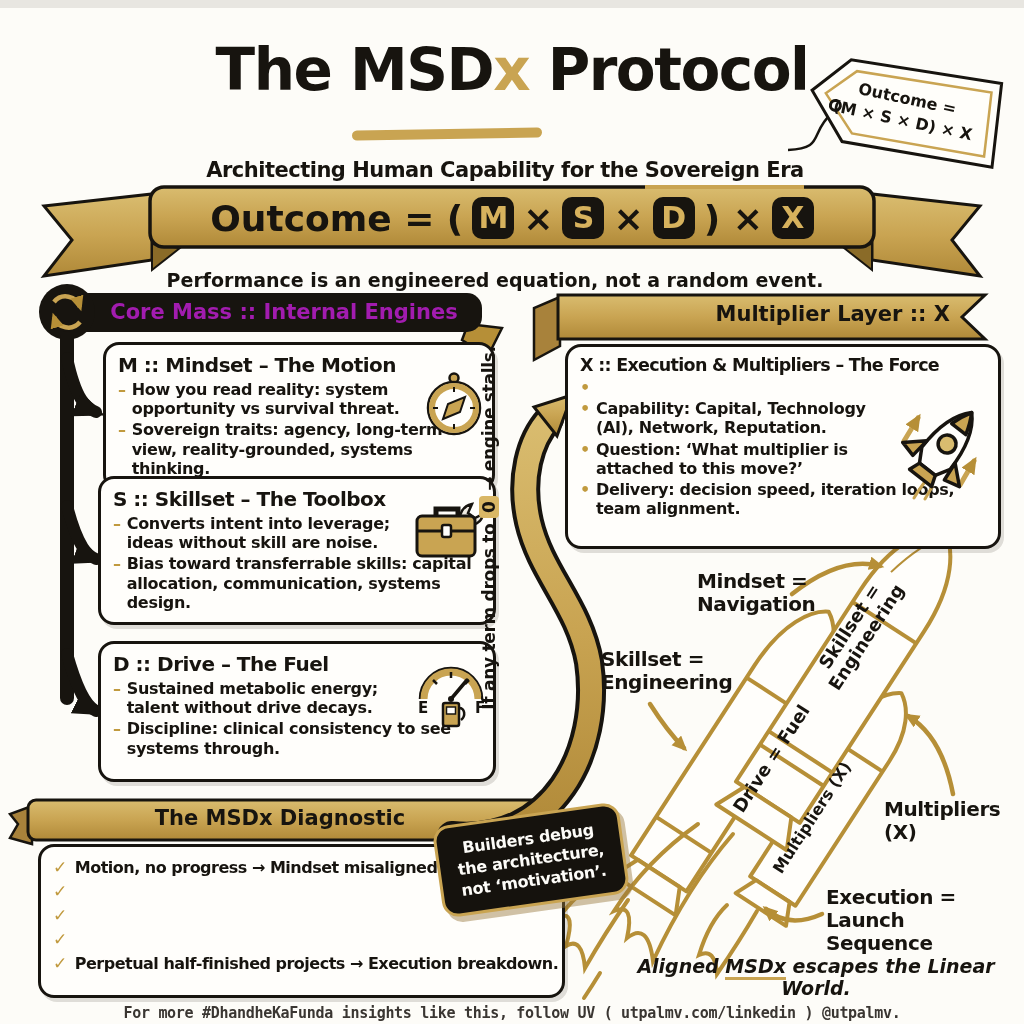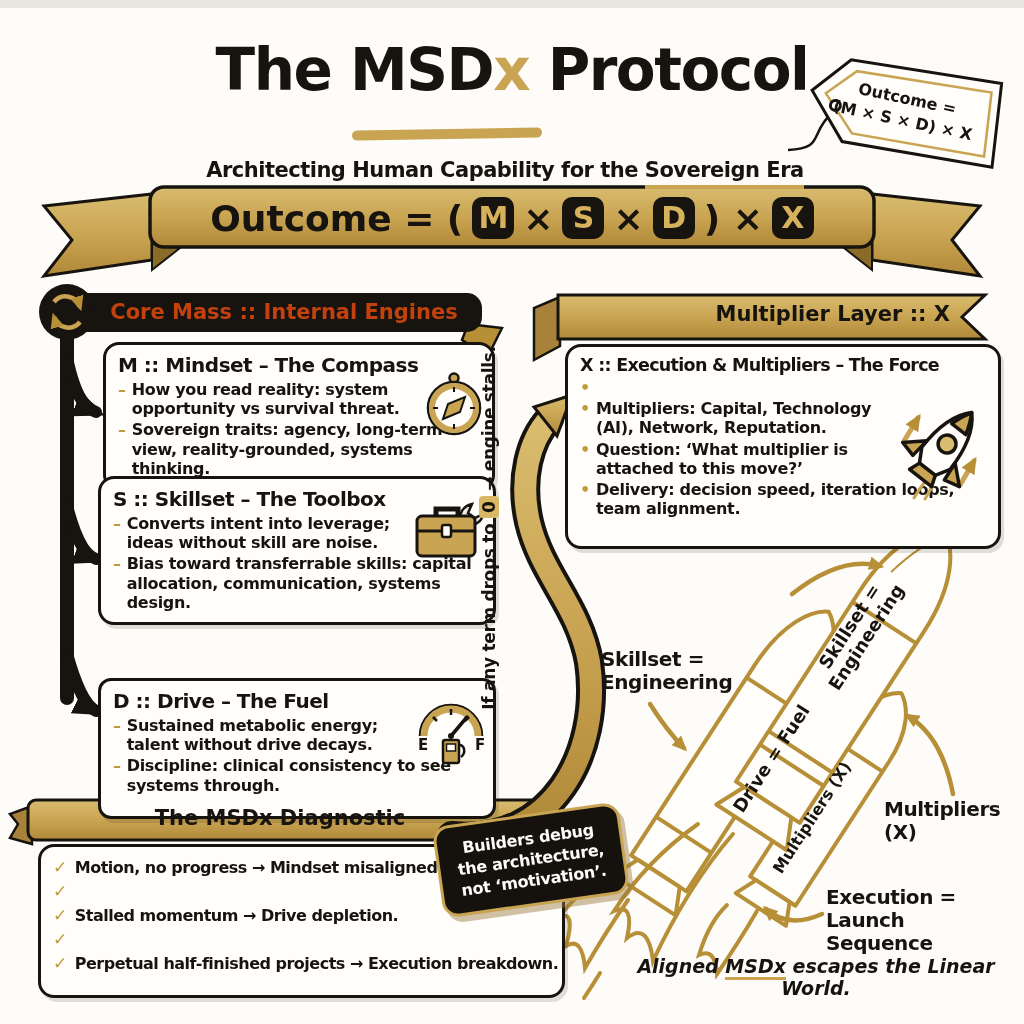--- a/index.html
+++ b/index.html
@@ -18,30 +18,30 @@
   #subtitle .em{border-bottom:4px solid #C9A452;padding-bottom:3px;}
   #tag-text{top:80px;left:830px;width:150px;height:44px;transform:rotate(12deg);
          text-align:center;font-size:16px;font-weight:bold;line-height:1.35;z-index:2;}
   
   #banner-eq{top:183px;left:150px;width:724px;height:54px;display:flex;align-items:center;
          justify-content:center;gap:9px;font-size:36px;font-weight:bold;}
   .eq-badge{display:inline-block;width:42px;height:42px;line-height:42px;border-radius:10px;
          background:#17140F;color:#D7B25D;font-size:30px;font-weight:bold;text-align:center;}
   #banner-tagline{top:261px;left:0;width:990px;text-align:center;font-size:19px;font-weight:bold;}
   
-  #core-header{top:292px;left:88px;width:392px;text-align:center;color:#c2410c;
+  #core-header{top:292px;left:88px;width:392px;text-align:center;color:#a21caf;
          font-size:21px;font-weight:bold;}
   #mult-header{top:294px;left:570px;width:380px;text-align:right;font-size:21px;font-weight:bold;}
   #diag-header{top:798px;left:80px;width:400px;text-align:center;font-size:21px;font-weight:bold;}
   
   .card{position:absolute;z-index:2;background:#FFFEFB;border:3px solid #17140F;border-radius:16px;
         padding:8px 12px;box-shadow:3px 4px 0 rgba(40,35,20,.14);}
   #card-m{left:103px;top:334px;width:362px;min-height:115px;}
   #card-s{left:98px;top:468px;width:368px;min-height:122px;}
-  #card-d{left:98px;top:670px;width:368px;min-height:119px;border-radius:13px;}
+  #card-d{left:98px;top:633px;width:368px;min-height:119px;}
   #card-x{left:565px;top:336px;width:406px;min-height:183px;}
   .card-title{font-size:20px;font-weight:bold;letter-spacing:-0.5px;margin-bottom:3px;}
   #card-x .card-title{font-size:17.5px;letter-spacing:-0.7px;white-space:nowrap;}
   .pt{display:flex;gap:6px;font-size:16px;font-weight:bold;line-height:1.2;
       letter-spacing:-0.3px;margin-bottom:2px;}
   .pt .mark{color:#C19A3E;flex:0 0 auto;}
   .pr-m{padding-right:68px;} .pr-s{padding-right:80px;} .pr-d{padding-right:78px;}
   .pr-x{padding-right:96px;}
   .card-icon{position:absolute;}
   #compass-box{right:8px;top:26px;} #toolbox-box{right:6px;top:22px;}
@@ -203,25 +203,26 @@
   <div class="txt" id="banner-eq">
     <span>Outcome = (</span>
     <span class="eq-badge">M</span>
     <span>×</span>
     <span class="eq-badge">S</span>
     <span>×</span>
     <span class="eq-badge">D</span>
     <span>) ×</span>
     <span class="eq-badge">X</span>
   </div>
+  <div class="txt" id="banner-tagline">Performance is an engineered equation, not a random event.</div>
 
   <div class="txt" id="core-header">Core Mass :: Internal Engines</div>
 
   <div class="card" id="card-m">
-    <div class="card-title">M :: Mindset – The Compass</div>
+    <div class="card-title">M :: Mindset – The Motion</div>
     <div class="pt">
         <span class="mark">–</span>
       <span class="pr-m">How you read reality: system opportunity vs survival threat.</span>
       </div>
     <div class="pt">
         <span class="mark">–</span>
       <span>Sovereign traits: agency, long-term view, reality-grounded, systems thinking.</span>
       </div>
     <svg class="card-icon" id="compass-box" width="60" height="66" viewBox="0 0 60 66">
       <circle cx="30" cy="7" r="4.5" fill="#C9A452" stroke="#17140F" stroke-width="2.5"></circle>
@@ -286,21 +287,21 @@
 
   <div class="txt" id="mult-header">Multiplier Layer :: X</div>
 
   <div class="card" id="card-x">
     <div class="card-title">X :: Execution &amp; Multipliers – The Force</div>
     <div class="pt">
         <span class="mark">•</span>
       </div>
     <div class="pt">
         <span class="mark">•</span>
-      <span class="pr-x">Multipliers: Capital, Technology (AI), Network, Reputation.</span>
+      <span class="pr-x">Capability: Capital, Technology (AI), Network, Reputation.</span>
       </div>
     <div class="pt">
         <span class="mark">•</span>
       <span class="pr-x">Question: ‘What multiplier is attached to this move?’</span>
       </div>
     <div class="pt">
         <span class="mark">•</span>
       <span>Delivery: decision speed, iteration loops, team alignment.</span>
       </div>
     <svg class="card-icon" id="rocket-icon-box" width="100" height="108" viewBox="0 0 100 108">
@@ -312,20 +313,21 @@
         <path d="M 50,10 C 63,23 68,44 68,68 L 60,82 L 40,82 L 32,68 C 32,44 37,23 50,10 Z" fill="#FFFEFB"></path>
         <path d="M 41,31 C 44,21 47,15 50,10 C 53,15 56,21 59,31 Z" fill="#C9A452"></path>
         <circle cx="50" cy="50" r="9" fill="#D9BC6F"></circle>
         <path d="M 32,60 L 14,76 L 30,80 Z" fill="#C9A452"></path>
         <path d="M 68,60 L 86,76 L 70,80 Z" fill="#C9A452"></path>
         <path d="M 40,82 L 36,93 L 64,93 L 60,82 Z" fill="#C9A452"></path>
       </g>
     </svg>
   </div>
 
+  <div class="txt rlabel" id="lbl-mindset">Mindset = Navigation</div>
   <div class="txt rlabel" id="lbl-skillset">Skillset = Engineering</div>
   <div class="txt rlabel" id="lbl-multipliers">Multipliers (X)</div>
   <div class="txt rlabel" id="lbl-execution">Execution = Launch Sequence</div>
   <div class="bodytxt" id="body-skillset">Skillset = Engineering</div>
   <div class="bodytxt" id="body-drive">Drive = Fuel</div>
   <div class="bodytxt" id="body-multipliers">Multipliers (X)</div>
   <div class="txt" id="caption">
     <span>Aligned </span><span class="em">MSDx</span><span> escapes the Linear World.</span>
   </div>
 
@@ -333,26 +335,26 @@
   <div class="card" id="diag-card">
     <div class="diag-row">
       <span class="check">✓</span>
       <span>Motion, no progress → Mindset misaligned.</span>
       </div>
     <div class="diag-row">
       <span class="check">✓</span>
       </div>
     <div class="diag-row">
       <span class="check">✓</span>
-      <span>Stalled momentum → Drive depletion.</span>
       </div>
     <div class="diag-row">
       <span class="check">✓</span>
       </div>
     <div class="diag-row">
       <span class="check">✓</span>
       <span>Perpetual half-finished projects → Execution breakdown.</span>
       </div>
   </div>
   <div id="badge">Builders debug the architecture, not ‘motivation’.</div>
 
+  <div class="txt" id="footer">For more #DhandheKaFunda insights like this, follow UV ( utpalmv.com/linkedin ) @utpalmv.</div>
 
 </div>
 
 </body></html>

